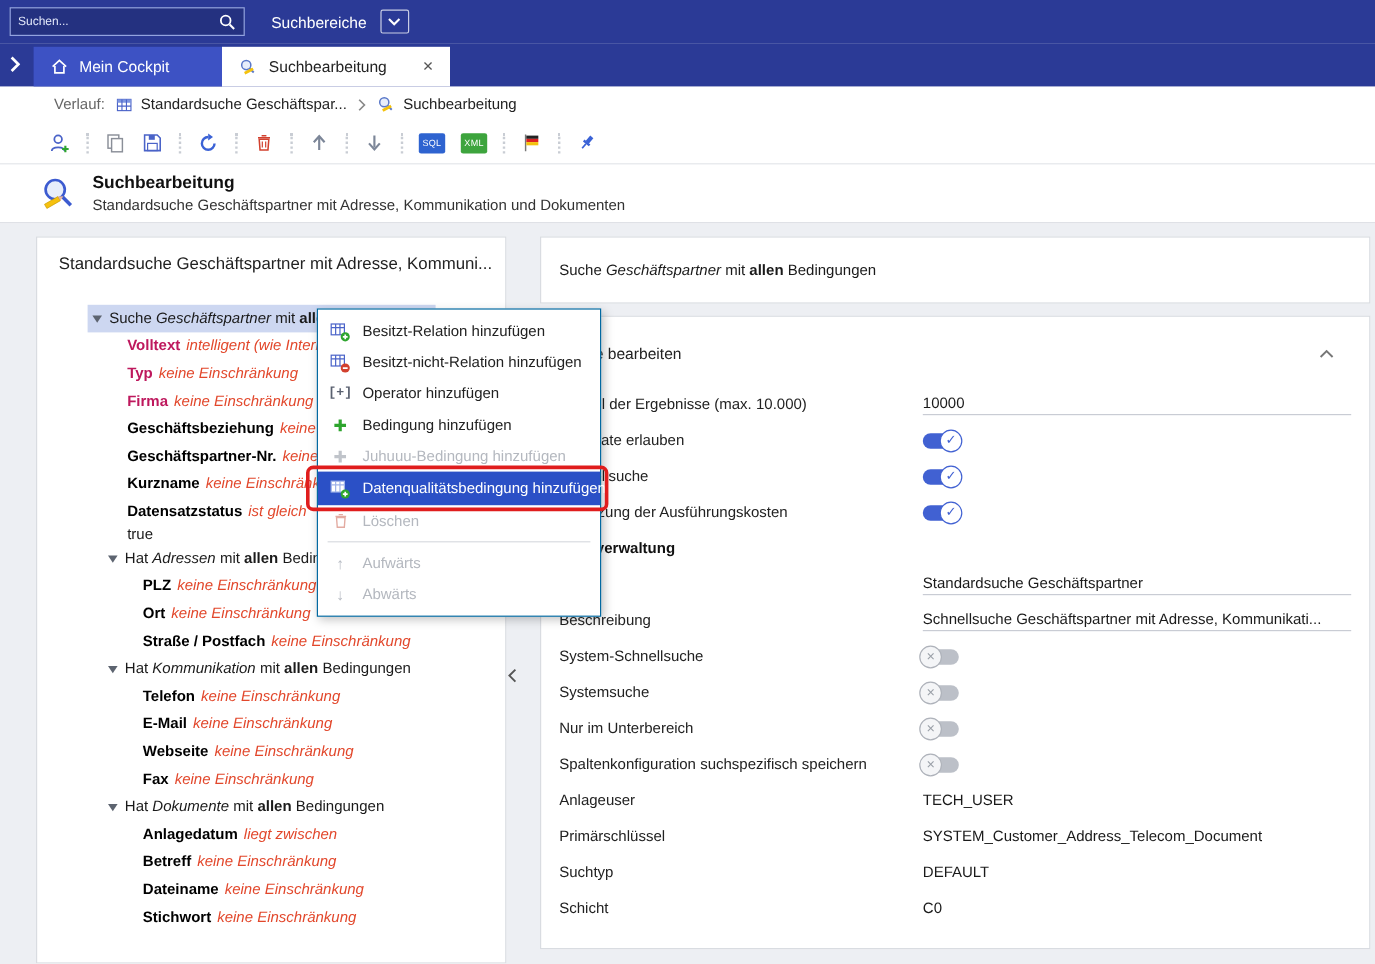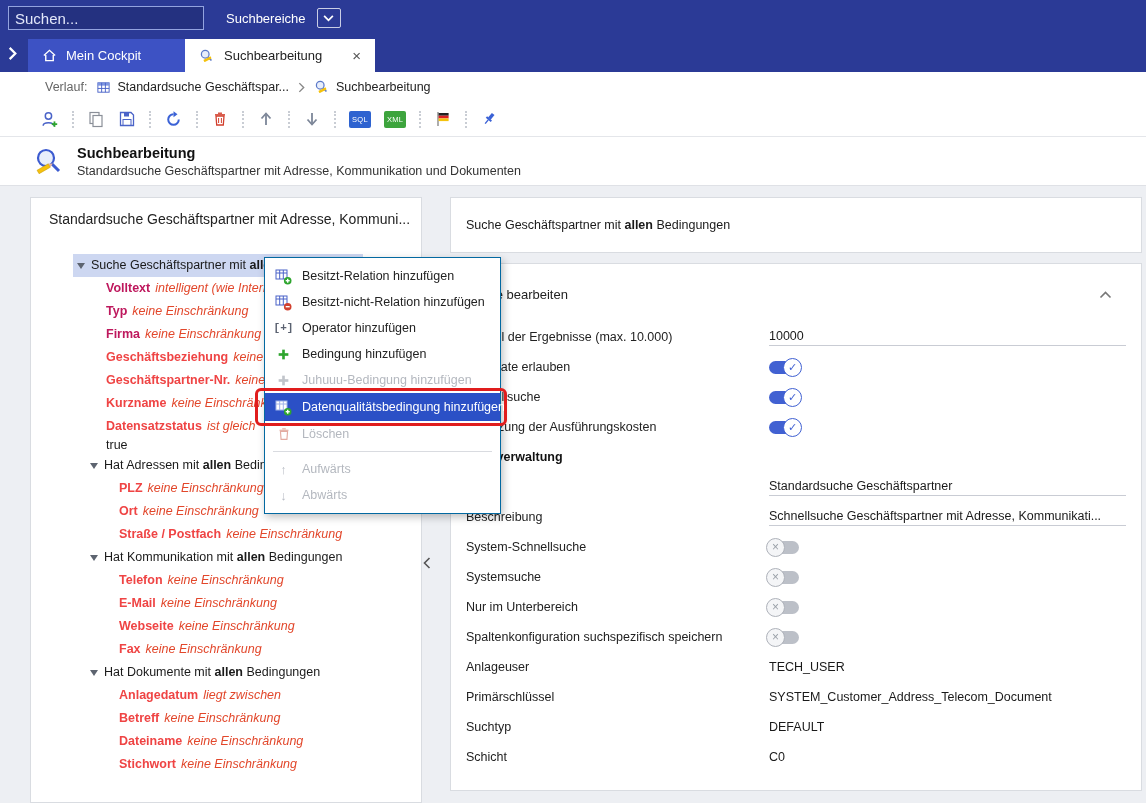--- a/index.html
+++ b/index.html
@@ -2,21 +2,21 @@
 <html><head>
 <meta charset="utf-8">
 <style>
   *{margin:0;padding:0;box-sizing:border-box}
   html,body{width:1146px;height:803px;overflow:hidden}
   body{font-family:"Liberation Sans",sans-serif;font-size:12.5px;color:#1a1a1a;background:#edeff3;position:relative}
 
   
   .topbar{position:absolute;left:0;top:0;width:1146px;height:36px;background:#2b3a96;display:flex;align-items:center;padding:0 8px;gap:22px;z-index:3}
   .search-box{display:flex;align-items:center;width:196px;height:24px;border:1px solid #93a3df;background:rgba(0,0,0,.14);padding:0 6px}
-  .search-input{flex:1;background:transparent;border:none;outline:none;color:#fff;font-family:"Liberation Sans",sans-serif;font-size:15px}
+  .search-input{flex:1;background:transparent;border:none;outline:none;color:#fff;font-family:"Liberation Sans",sans-serif;font-size:10px}
   .search-input::placeholder{color:#e3e8fa}
   .scope{display:flex;align-items:center;gap:11px;color:#fff;font-size:13px}
   .scope-chev{width:24px;height:20px;border:1px solid rgba(255,255,255,.75);border-radius:2px;display:flex;align-items:center;justify-content:center}
 
   
   .tabbar{position:absolute;left:0;top:36px;width:1146px;height:36px;background:#2b3a96;display:flex;align-items:flex-end;padding-left:28px;z-index:3}
   .nav-expander{position:absolute;left:8px;top:10px}
   .tab{height:33px;display:flex;align-items:center;gap:9px;padding:0 14px;color:#fff;font-size:13px;white-space:nowrap}
   .tab-cockpit{background:#3d52c4;width:157px}
   .tab-active{background:#fff;color:#222;width:190px}
@@ -36,35 +36,35 @@
   .hb-title{font-size:14.5px;font-weight:bold;color:#111;margin-bottom:3px}
   .hb-sub{font-size:12.5px;color:#333}
 
   
   .card{position:absolute;background:#fff;border:1px solid #d9dce1}
   .left-card{left:30px;top:197px;width:392px;height:606px;padding:13px 0 0 18px;overflow:hidden}
   .left-title{font-size:14px;color:#222;white-space:nowrap}
   .sum-card{left:450px;top:197px;width:692px;height:56px;display:flex;align-items:center;padding:0 15px}
   .edit-card{left:450px;top:263px;width:692px;height:528px;padding:23px 15px 0 15px}
 
-  .ent{}
+  .ent{font-style:italic}
   .bld{font-weight:bold}
 
   
   .tree{margin-top:27px;font-size:12.5px}
   .t-row{height:23px;line-height:23px;white-space:nowrap}
   .t-val{height:16px;line-height:14px;padding-left:24px}
   .exp{display:inline-block;width:0;height:0;border-left:4.5px solid transparent;border-right:4.5px solid transparent;border-top:6px solid #5d6470;margin-right:6px;vertical-align:middle}
   .lvl0{padding-left:28px}
   .lvl1{padding-left:41px}
   .lvl1f{padding-left:57px}
   .lvl2f{padding-left:70px}
   .selwrap{display:inline-block;padding:0 8px 0 4px;margin-left:-4px}
   .selwrap.selected{background:#cdd7f1}
-  .fname{font-weight:bold;color:#ef4444}
+  .fname{font-weight:bold;color:#000000}
   .fname.red{color:#be185d}
   .cond{font-style:italic;color:#e2472b;margin-left:5px}
 
   .collapse-handle{position:absolute;left:423px;top:556px;z-index:1;color:#555}
 
   
   .edit-head{display:flex;align-items:center;font-size:13px;color:#222;margin-bottom:20px}
   .edit-collapse{margin-left:auto;margin-right:14px}
   .f-row{display:flex;align-items:center;height:30px}
   .f-label{width:303px;flex:none;color:#222;white-space:nowrap;overflow:hidden}

